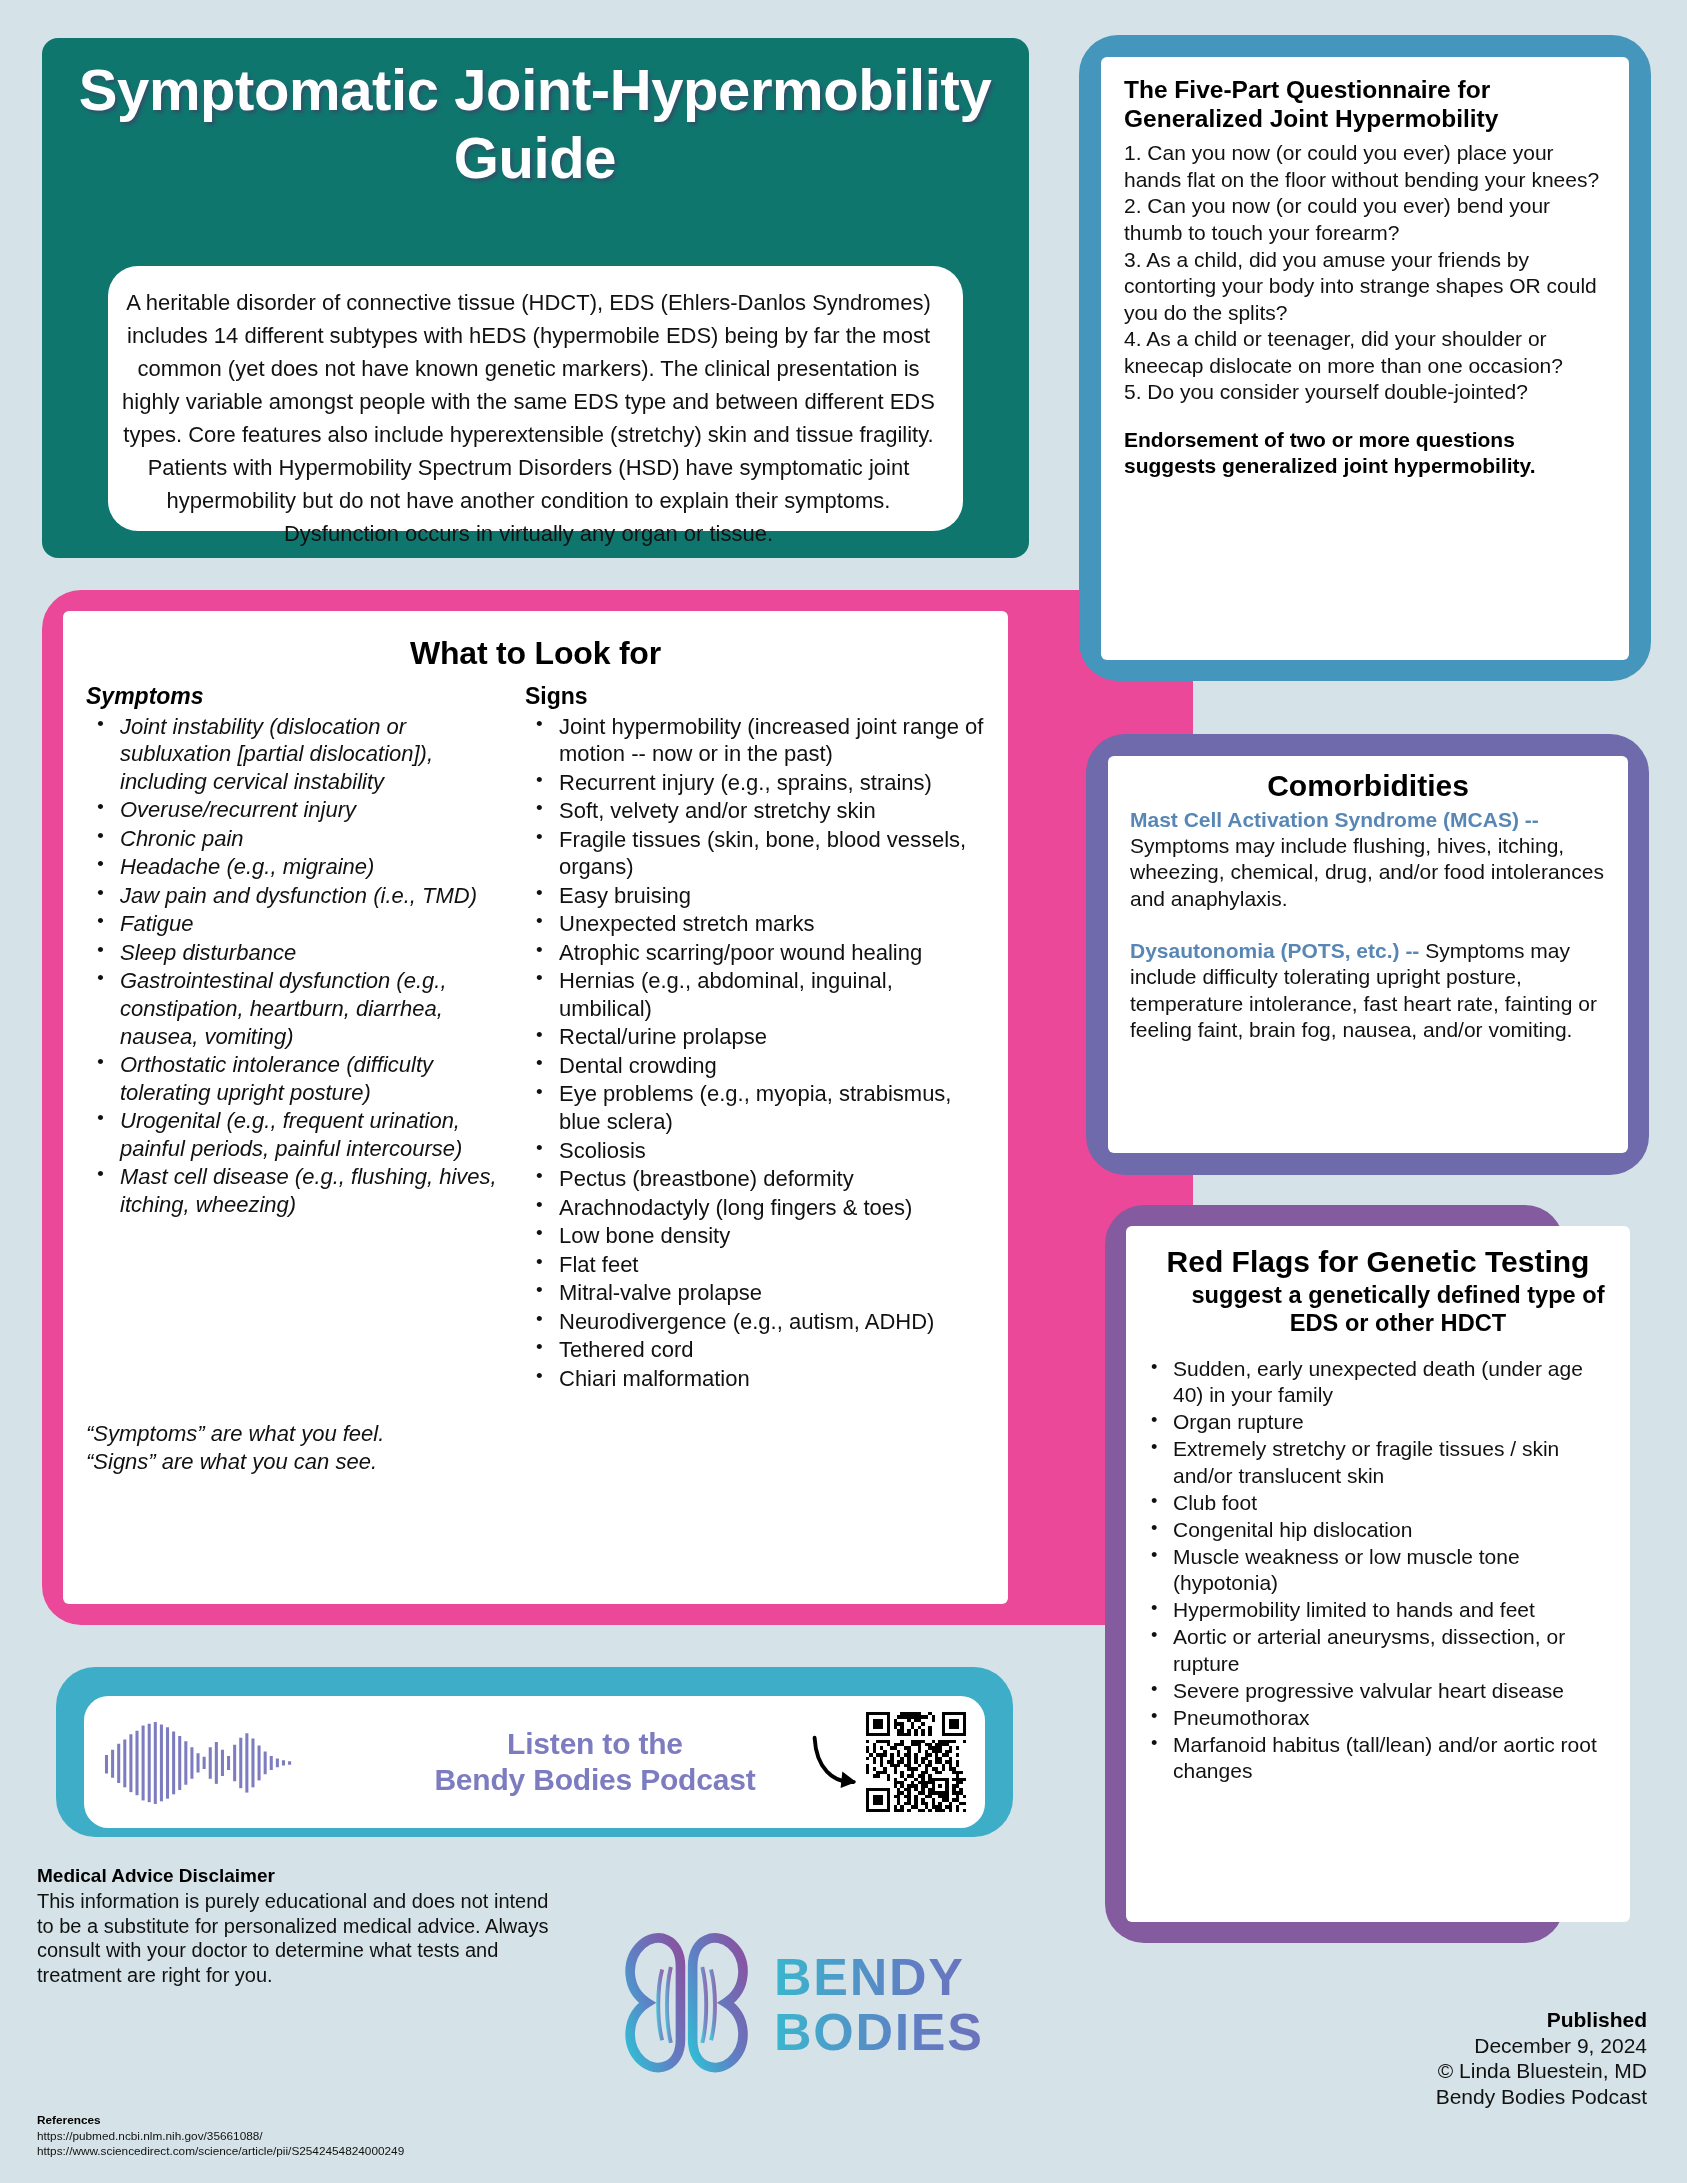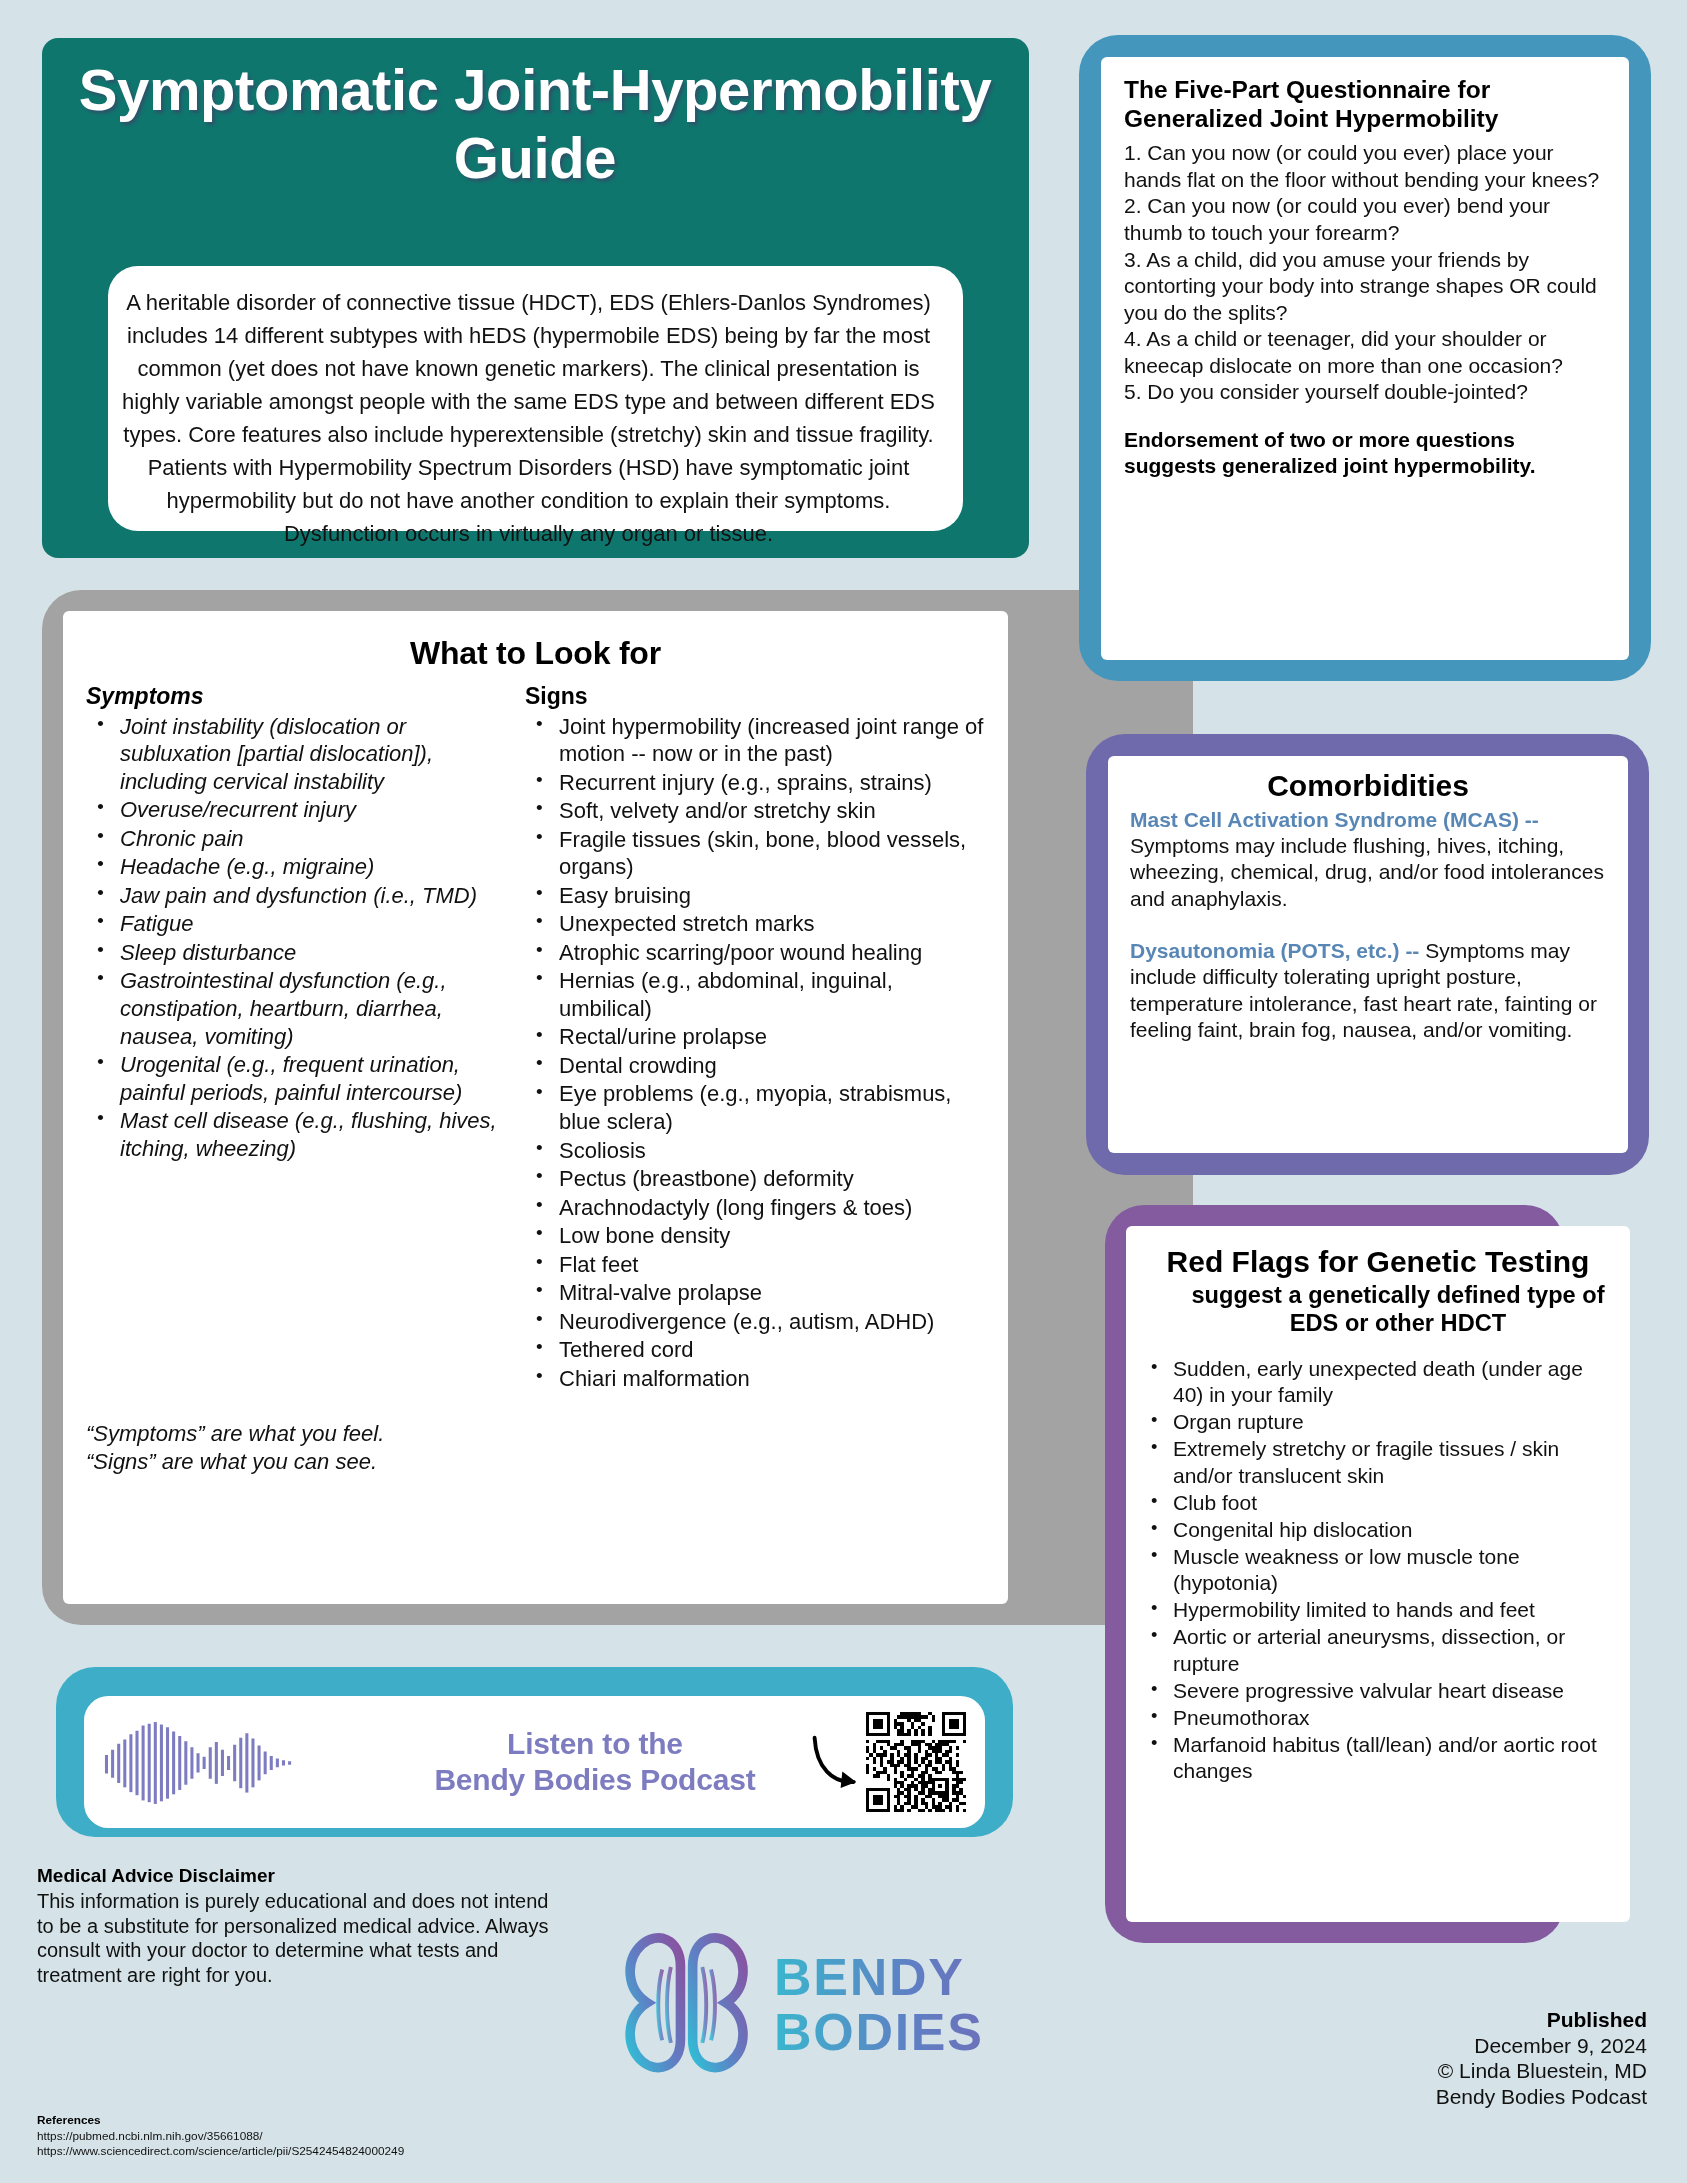--- a/index.html
+++ b/index.html
@@ -29,21 +29,21 @@
   #header-body{
     position:absolute; left:66px; top:228px; width:855px; height:265px;
     background:#ffffff; border-radius:30px;
   }
   #header-body p{
     margin:0; padding:20px 25px 0 11px;
     text-align:center; font-size:22px; line-height:1.50; color:#111;
   }
 
   
-  #look-card{left:42px; top:590px; width:1151px; height:1035px; background:#a3a3a3;}
+  #look-card{left:42px; top:590px; width:1151px; height:1035px; background:#ec4899;}
   #look-card .inner{left:21px; top:21px; right:21px; bottom:21px; width:945px; height:993px;}
   #look-title{
     text-align:center; font-size:32px; font-weight:bold; color:#000;
     margin:23.6px 0 11.4px 0; letter-spacing:-0.2px;
   }
   .cols{display:flex; padding:0 23px; gap:7px;}
   .col{flex:1 1 0; min-width:0;}
   .col.symptoms{flex:0 0 432px;font-style:italic;}
   .col.signs{flex:1 1 auto;}
   .col h3{font-size:23px; font-weight:bold; margin:0 0 2.6px 0; color:#000;}
@@ -141,20 +141,21 @@
           <h3>Symptoms</h3>
           <ul id="symptoms-list">
               <li>Joint instability (dislocation or subluxation [partial dislocation]), including cervical instability</li>
               <li>Overuse/recurrent injury</li>
               <li>Chronic pain</li>
               <li>Headache (e.g., migraine)</li>
               <li>Jaw pain and dysfunction (i.e., TMD)</li>
               <li>Fatigue</li>
               <li>Sleep disturbance</li>
               <li>Gastrointestinal dysfunction (e.g., constipation, heartburn, diarrhea, nausea, vomiting)</li>
+              <li>Orthostatic intolerance (difficulty tolerating upright posture)</li>
               <li>Urogenital (e.g., frequent urination, painful periods, painful intercourse)</li>
               <li>Mast cell disease (e.g., flushing, hives, itching, wheezing)</li>
             </ul>
         </div>
         <div class="col signs">
           <h3>Signs</h3>
           <ul id="signs-list">
               <li>Joint hypermobility (increased joint range of motion -- now or in the past)</li>
               <li>Recurrent injury (e.g., sprains, strains)</li>
               <li>Soft, velvety and/or stretchy skin</li>

